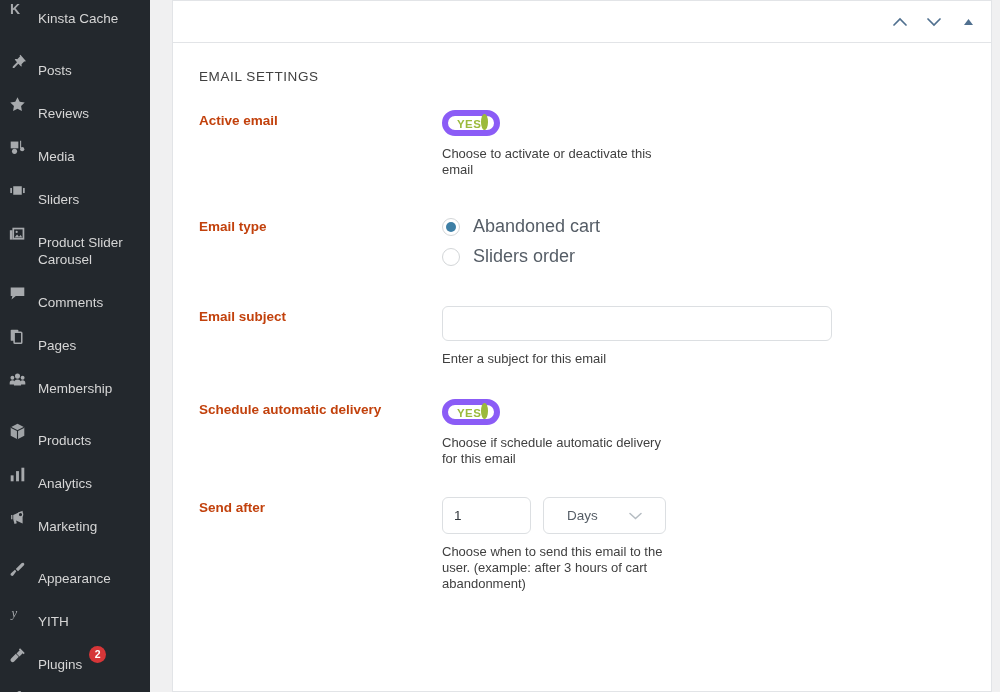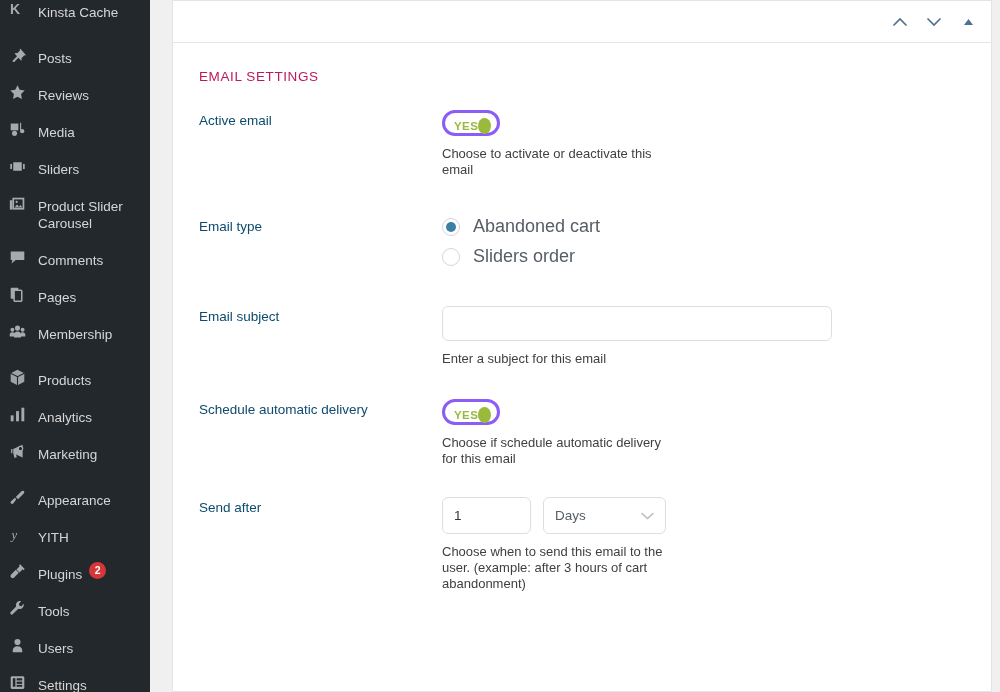--- a/index.html
+++ b/index.html
@@ -31,21 +31,21 @@
     cursor: pointer;
     position: relative;
   }
   .menu-item .ico {
     width: 22px; min-width: 22px; height: 18px;
     display: flex; align-items: center; justify-content: flex-start;
     color: #a7aaad;
     margin-right: 7px;
   }
   .menu-item .ico svg { display: block; }
-  .menu-item .lbl { padding-top: 4px; }
+  .menu-item .lbl { padding-top: 10px; }
   .menu-sep { height: 9px; }
 
   .badge {
     display: inline-flex; align-items: center; justify-content: center;
     min-width: 17px; height: 17px; border-radius: 9px;
     background: #d63638; color: #fff;
     font-size: 10.5px; font-weight: bold;
     margin-left: 7px; padding: 0 4px;
     vertical-align: middle;
   }
@@ -78,54 +78,54 @@
   .handle {
     width: 18px; height: 18px;
     display: flex; align-items: center; justify-content: center;
     color: #50708f;
     cursor: pointer;
   }
 
   .panel-body { padding: 20px 26px 0 26px; }
 
   .section-title {
-    color: #be185d;
+    color: #404040;
     font-size: 13.5px;
     letter-spacing: 0.6px;
     font-weight: normal;
     margin: 6px 0 26px 0;
   }
 
   
   .field-row { display: flex; align-items: flex-start; margin-bottom: 0; }
   .field-label {
     width: 243px; min-width: 243px;
-    font-size: 13.5px; font-weight: normal; color: #0c4a6e;
+    font-size: 13.5px; font-weight: bold; color: #c2410c;
     padding-top: 3px;
   }
   .field-control { flex: 1; }
   .field-desc {
     color: #404040;
     font-size: 13px;
     line-height: 16px;
     margin-top: 10px;
     max-width: 215px;
   }
   .desc-wide { max-width: 225px; }
 
   .row-gap-1 { height: 38px; }
   .row-gap-2 { height: 30px; }
   .row-gap-3 { height: 32px; }
   .row-gap-4 { height: 30px; }
 
   
   .toggle {
-    display: inline-flex; align-items: center;
+    display: inline-flex; align-items: flex-end;
     width: 58px; height: 26px;
-    border: 3px solid #8b5cf6;
+    border: 6px solid #8b5cf6;
     border-radius: 14px;
     background: #fff;
     padding: 5px 4px 0 0;
     cursor: pointer;
     justify-content: space-between;
   }
   .toggle .t-label {
     font-size: 11.5px; font-weight: bold; color: #9bba3c;
     letter-spacing: 0.4px;
     padding-left: 9px;
@@ -172,21 +172,21 @@
     padding: 0 11px;
     outline: none;
   }
   .inline-group { display: flex; align-items: center; gap: 12px; }
   .select-box {
     width: 123px; height: 37px;
     border: 1px solid #dcdfe2;
     border-radius: 6px;
     background: #fff;
     display: flex; align-items: center; justify-content: space-between;
-    padding: 0 11px;
+    padding: 0 23px;
     font-size: 13.5px; color: #555d66;
     cursor: pointer;
   }
   .select-box .chev { color: #b5bcc2; display: flex; }
 </style>
 </head>
 <body>
 
 <div class="screen">
 

